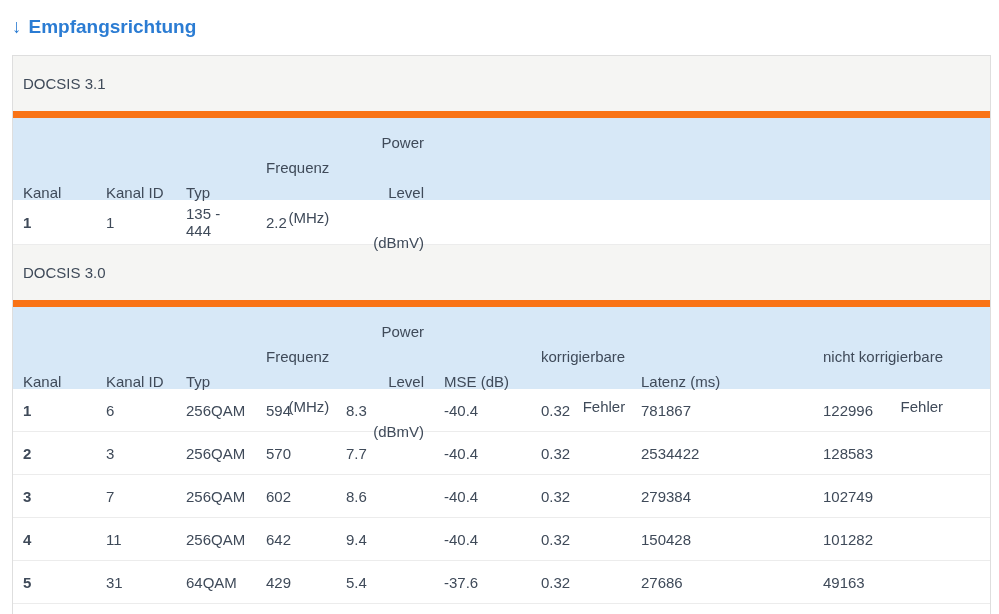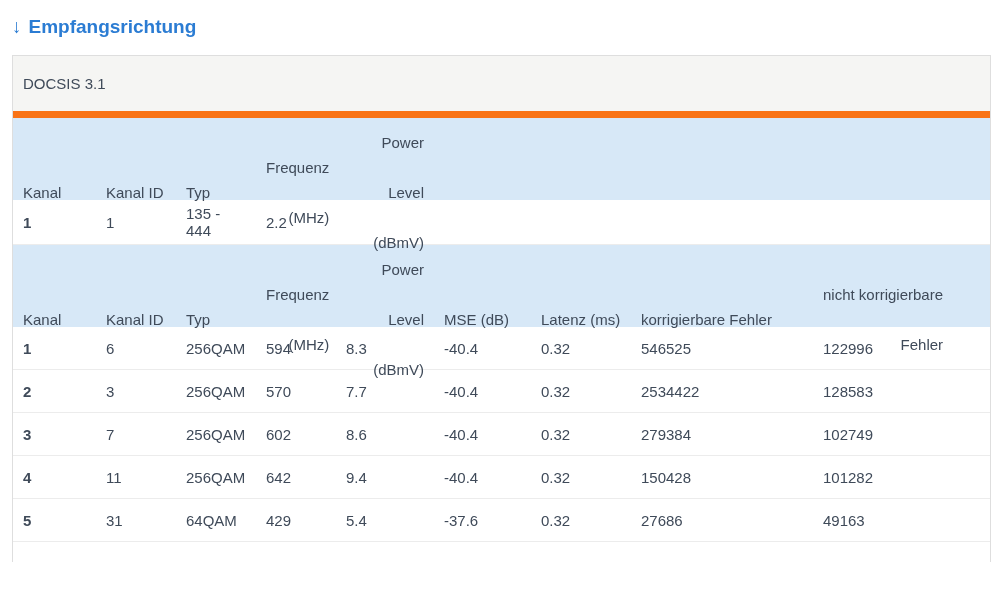--- a/index.html
+++ b/index.html
@@ -104,45 +104,48 @@
 (dBmV)</div>
     </div>
 
     <div class="grid row row31">
       <div>1</div>
       <div>1</div>
       <div>135 - 444</div>
       <div>2.2</div>
     </div>
 
+    <div class="section-row">
+      <span>DOCSIS 3.0</span>
+    </div>
 
     <div class="grid header">
       <div>Kanal</div>
       <div>Kanal ID</div>
       <div>Typ</div>
       <div>Frequenz
 (MHz)</div>
       <div>Power Level
 (dBmV)</div>
       <div>MSE (dB)</div>
+      <div>korrigierbare Fehler</div>
       <div>Latenz (ms)</div>
-      <div>korrigierbare Fehler</div>
       <div>nicht korrigierbare
 Fehler</div>
     </div>
 
     <div class="grid row">
       <div>1</div>
       <div>6</div>
       <div>256QAM</div>
       <div>594</div>
       <div>8.3</div>
       <div>-40.4</div>
       <div>0.32</div>
-      <div>546525</div>
+      <div>781867</div>
       <div>122996</div>
     </div>
 
     <div class="grid row">
       <div>2</div>
       <div>3</div>
       <div>256QAM</div>
       <div>570</div>
       <div>7.7</div>
       <div>-40.4</div>

